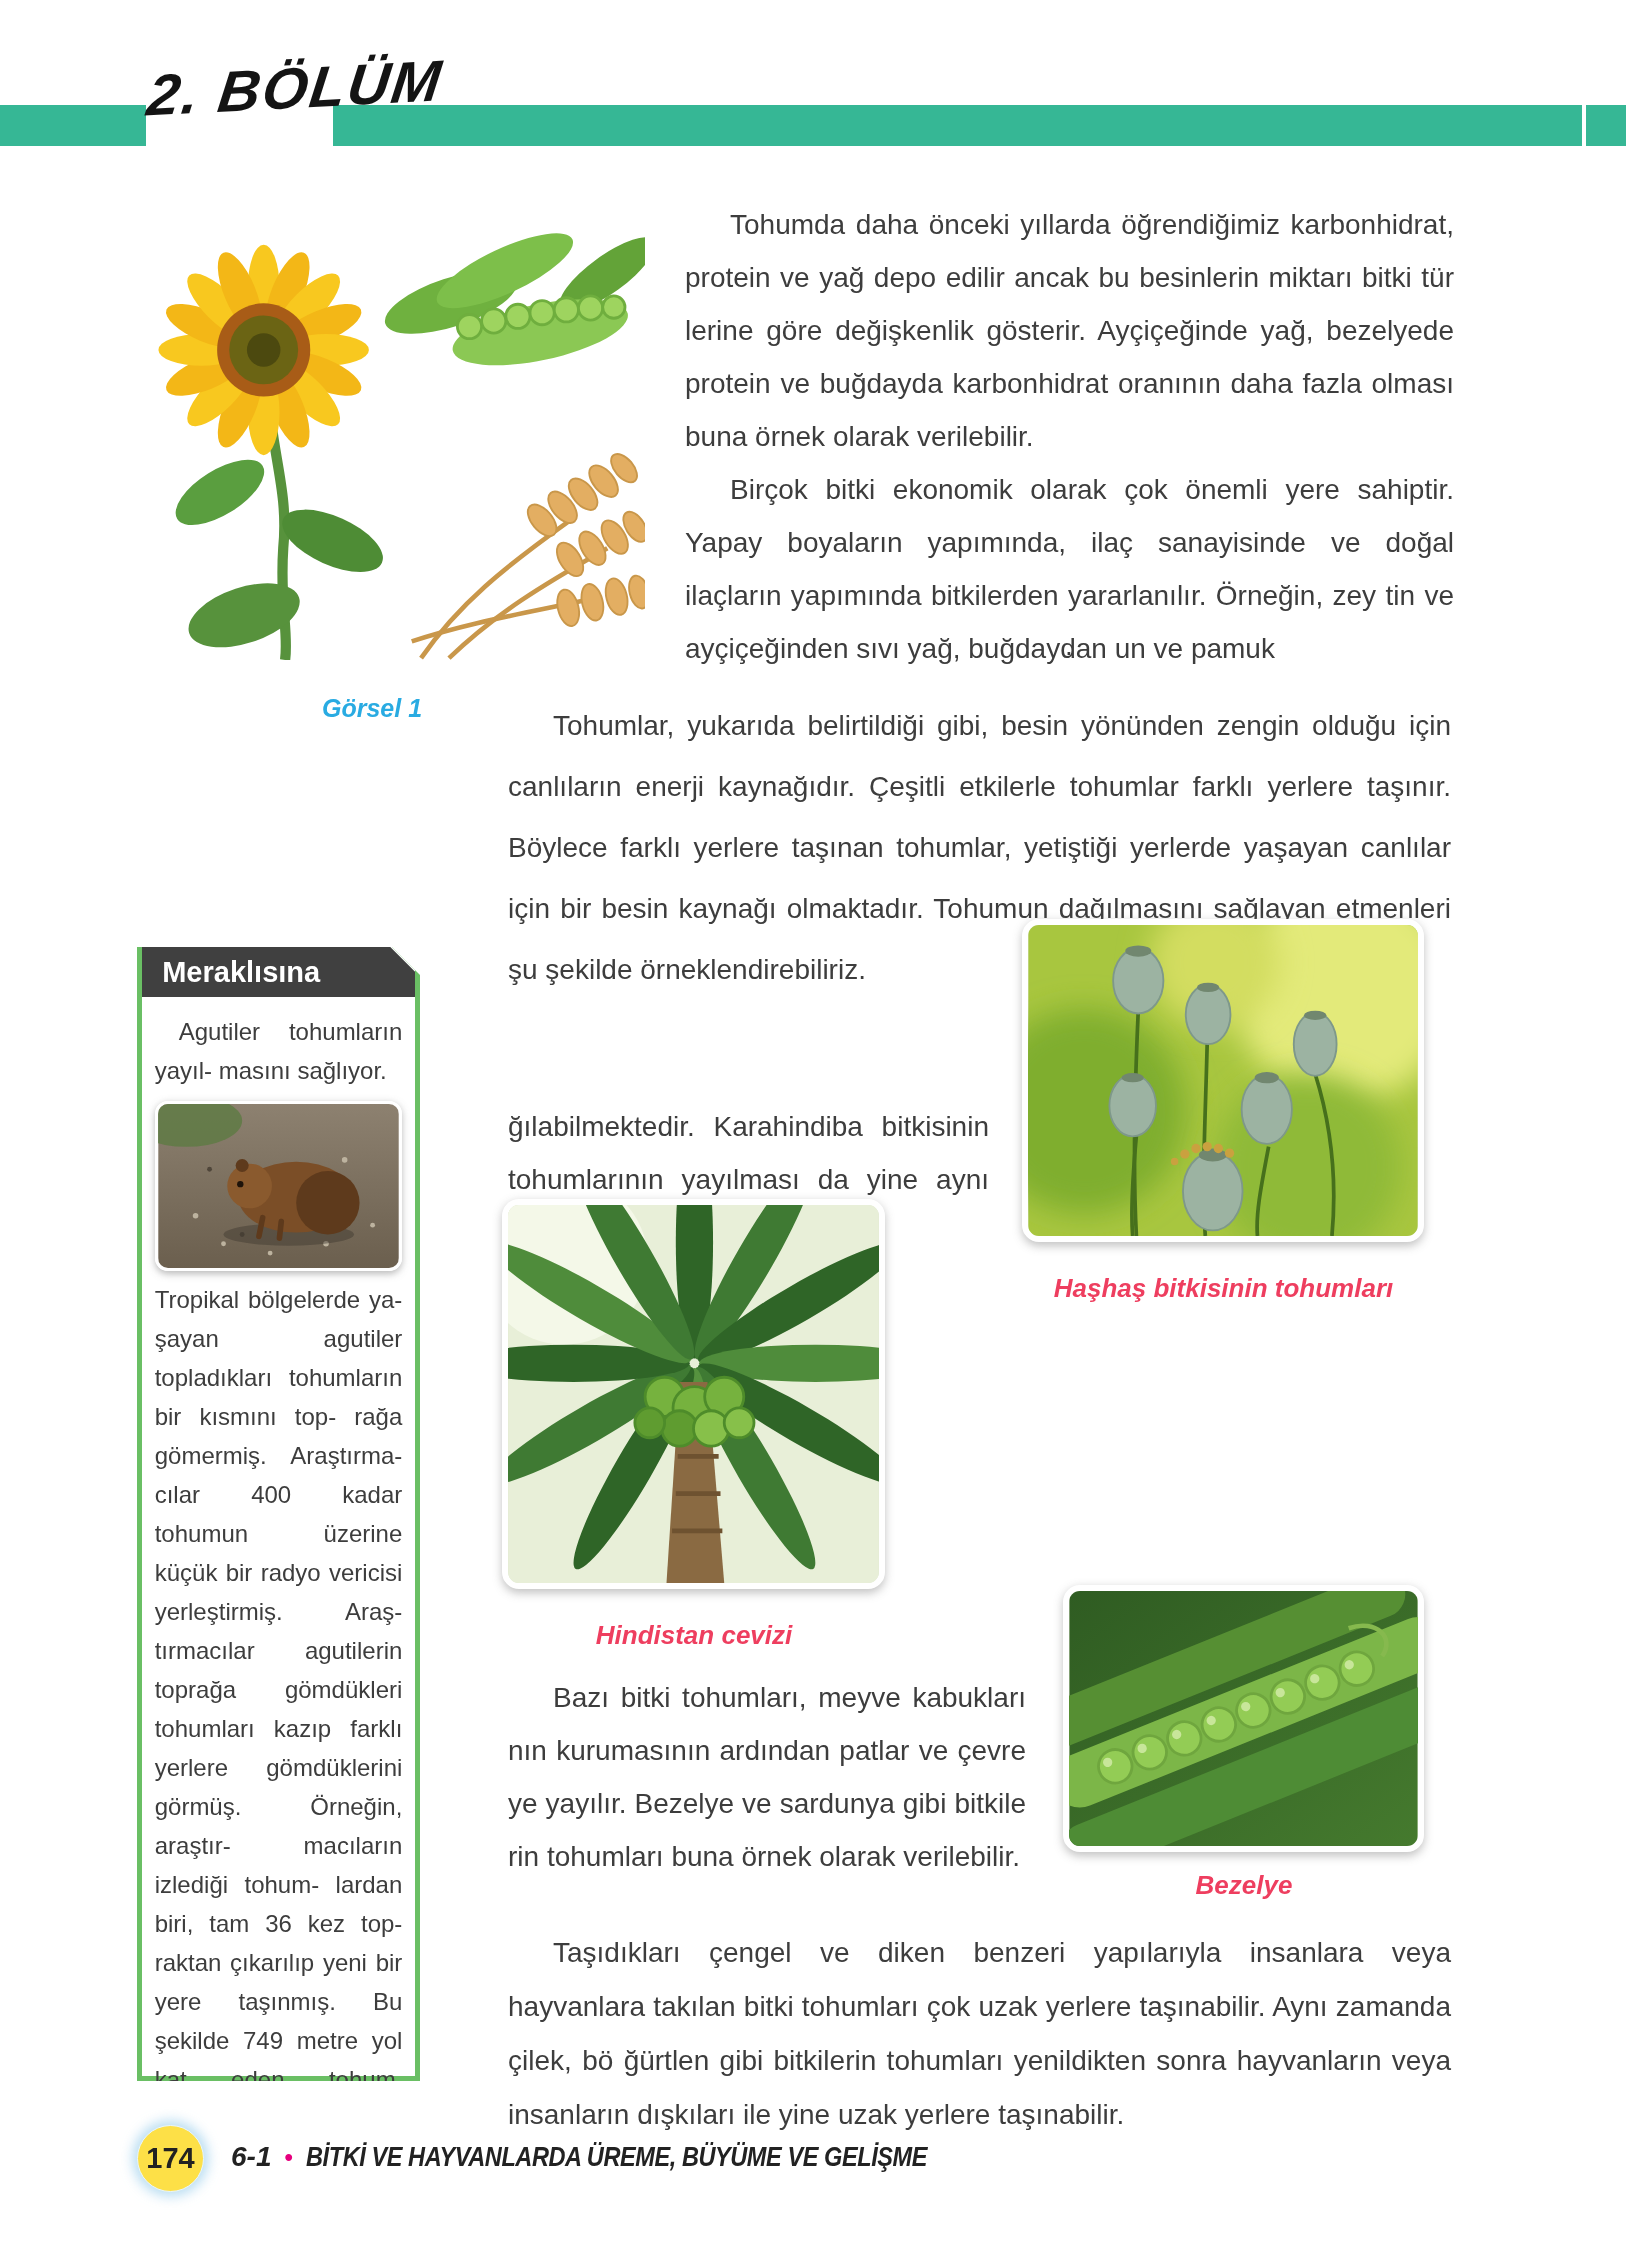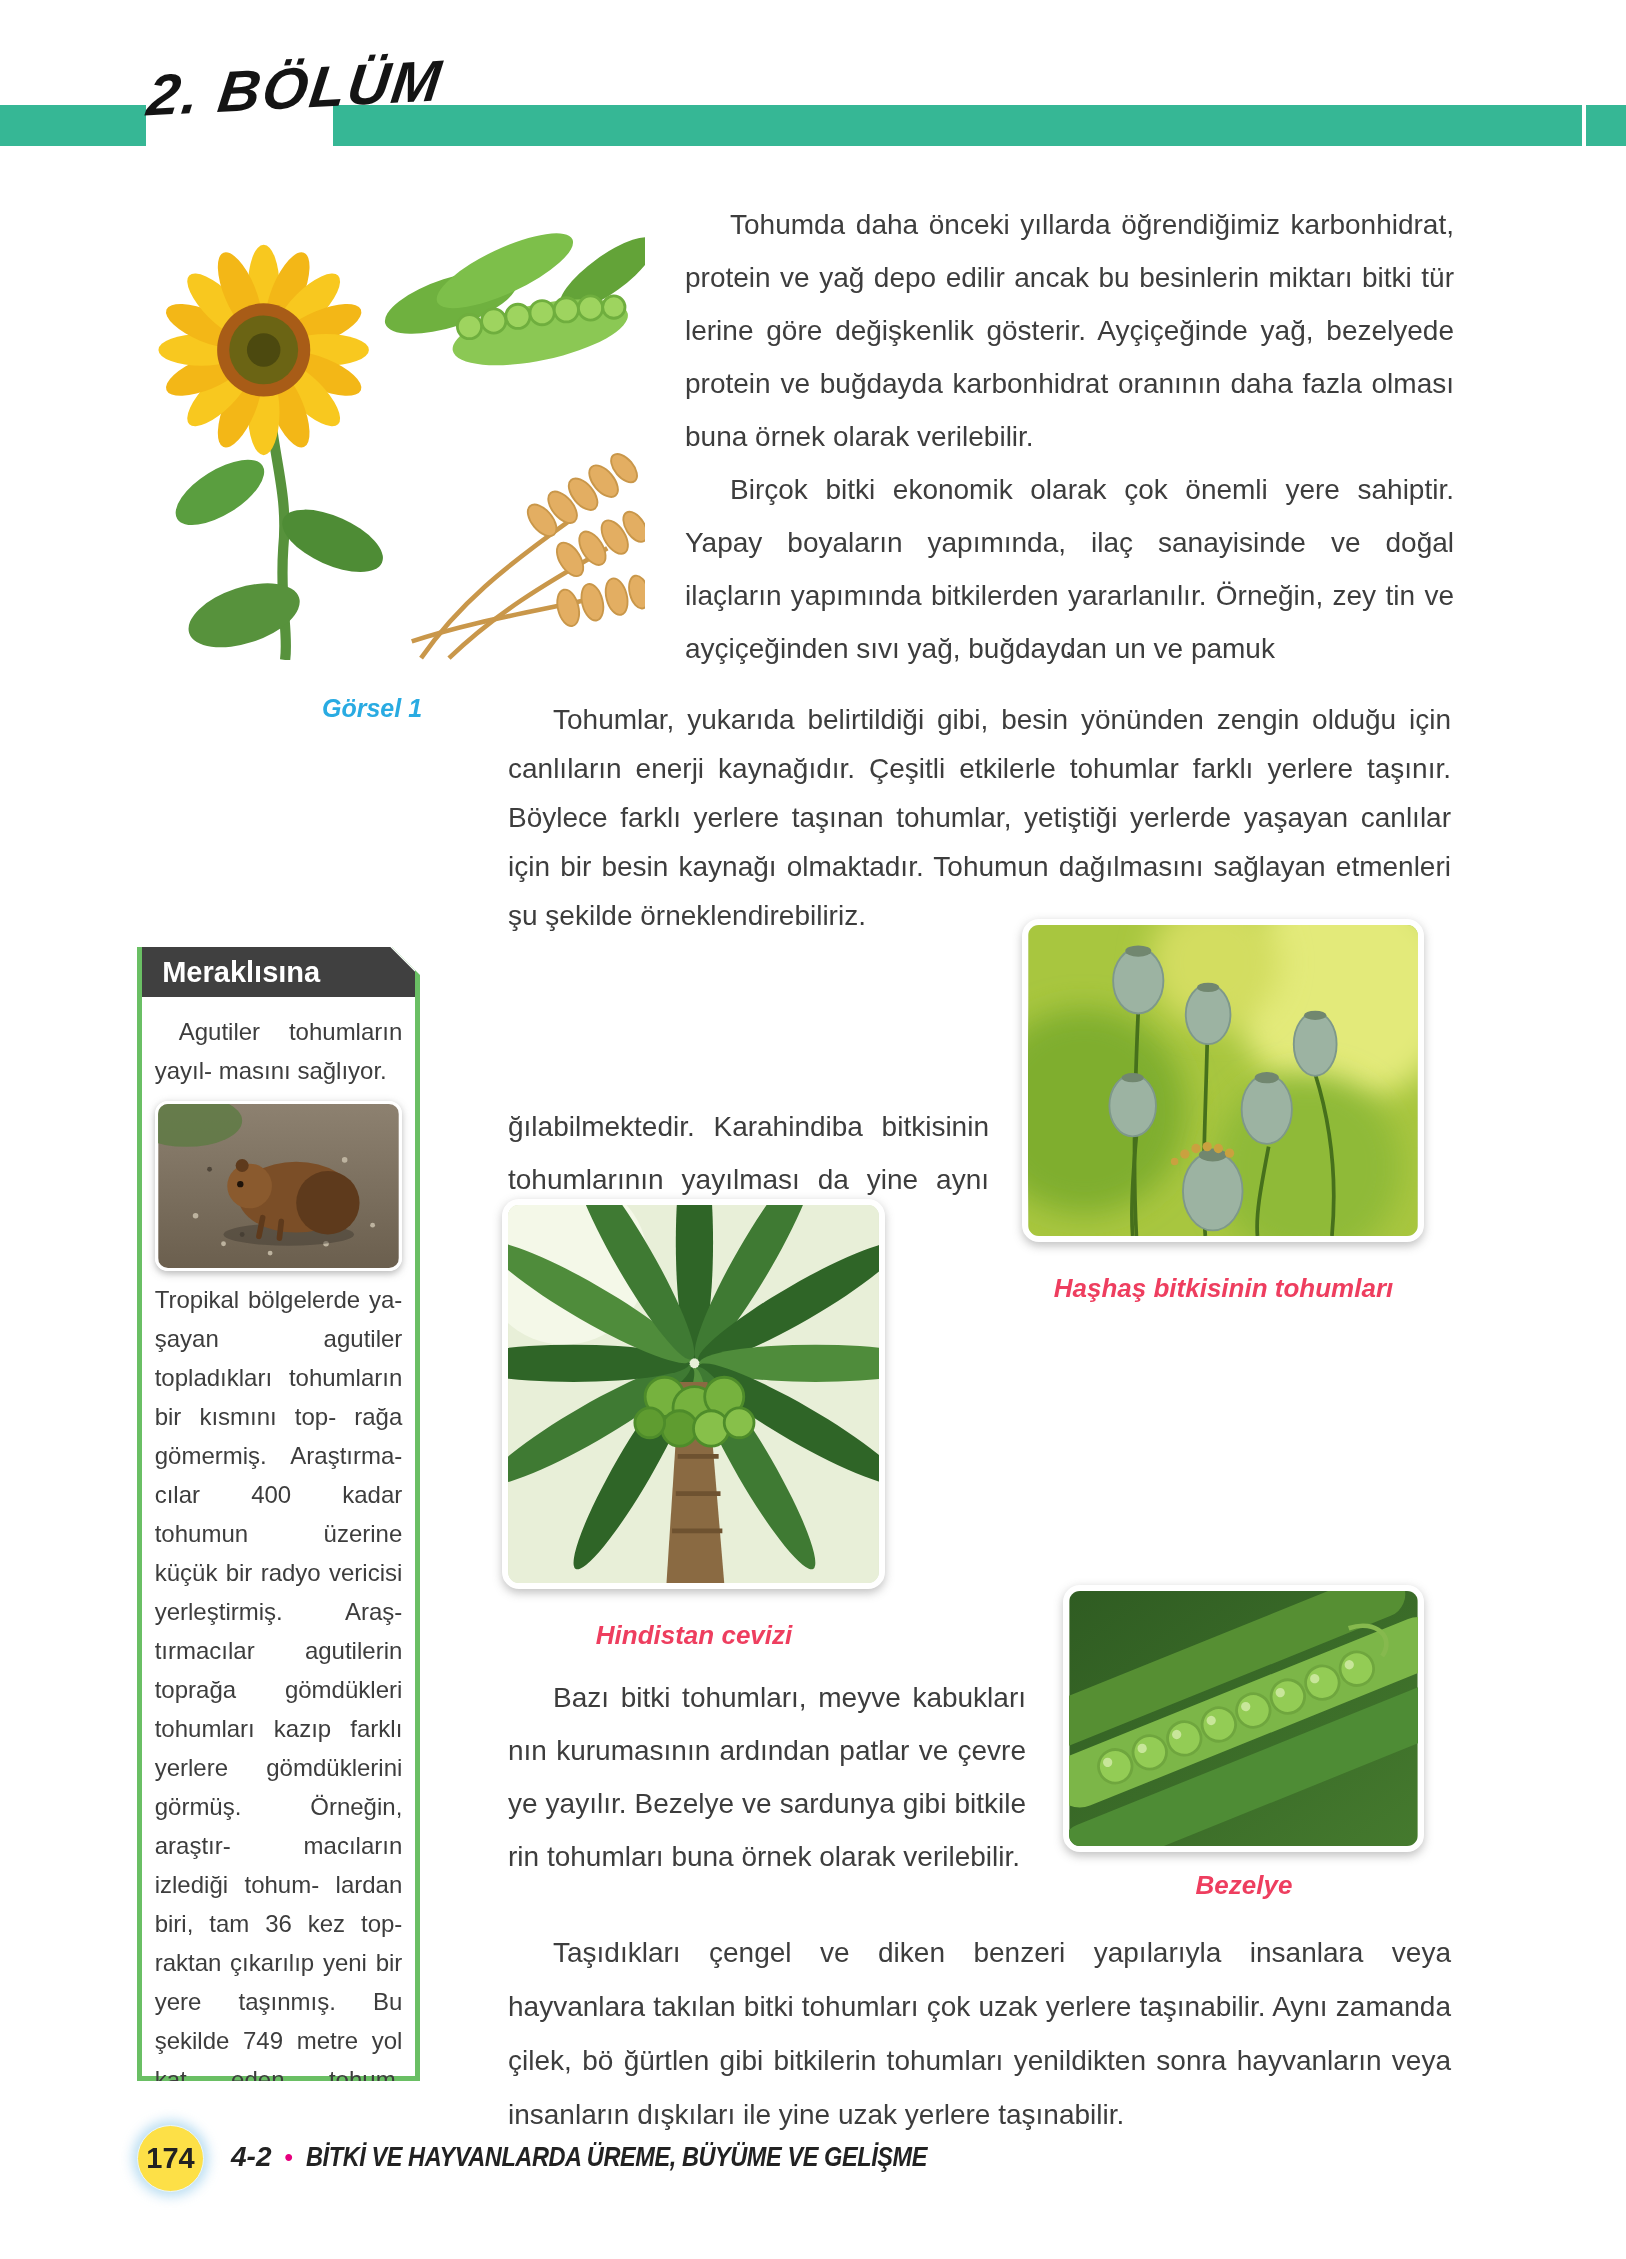--- a/index.html
+++ b/index.html
@@ -8,21 +8,21 @@
   
   .bar{position:absolute;background:#36b795;height:41px;top:105px;}
   .bar-left{left:0;width:146px;}
   .bar-mid{left:333px;width:1249px;}
   .bar-right{left:1586px;width:41px;}
   .chapter{position:absolute;left:149px;top:54px;font-size:58px;font-weight:bold;font-style:italic;
            color:#141414;transform:skewX(-10deg) rotate(-3deg);letter-spacing:1.9px;white-space:nowrap;}
   
   .para{position:absolute;font-size:28px;line-height:53px;text-align:justify;color:#3d3d3d;}
   .indent{text-indent:45px;}
-  .lh53{line-height:49px;}
+  .lh53{line-height:61px;}
   .lh52{line-height:54px;}
   .orphan{position:absolute;font-size:28px;color:#3d3d3d;}
   
   .fig-cap{position:absolute;font-size:25px;font-weight:bold;font-style:italic;color:#29abe2;}
   .photo-cap{position:absolute;font-size:26px;font-weight:bold;font-style:italic;color:#ee3e5f;text-align:center;}
   
   .photo{position:absolute;border:6.5px solid #ffffff;border-radius:17px;
          box-shadow:0 3.7px 9.3px rgba(120,120,120,.45);overflow:hidden;line-height:0;background:#dfe9d2;}
   
   .mbox{position:absolute;left:137px;top:947px;width:283px;height:1134px;background:#6abf64;
@@ -354,19 +354,19 @@
         <div class="sb-source">
           <b>Kaynak:</b>
           <span>Bilim Çocuk dergisi</span>
         </div>
       </div>
     </div>
   </div>
 
   <div class="page-badge">174</div>
   <div class="tagline">
-    <span class="tag-code">4-2</span>
+    <span class="tag-code">6-1</span>
     <span class="tag-dot">•</span>
     <span class="tag-title">BİTKİ VE HAYVANLARDA ÜREME, BÜYÜME VE GELİŞME</span>
   </div>
 
 </div>
 
 
 </body></html>

